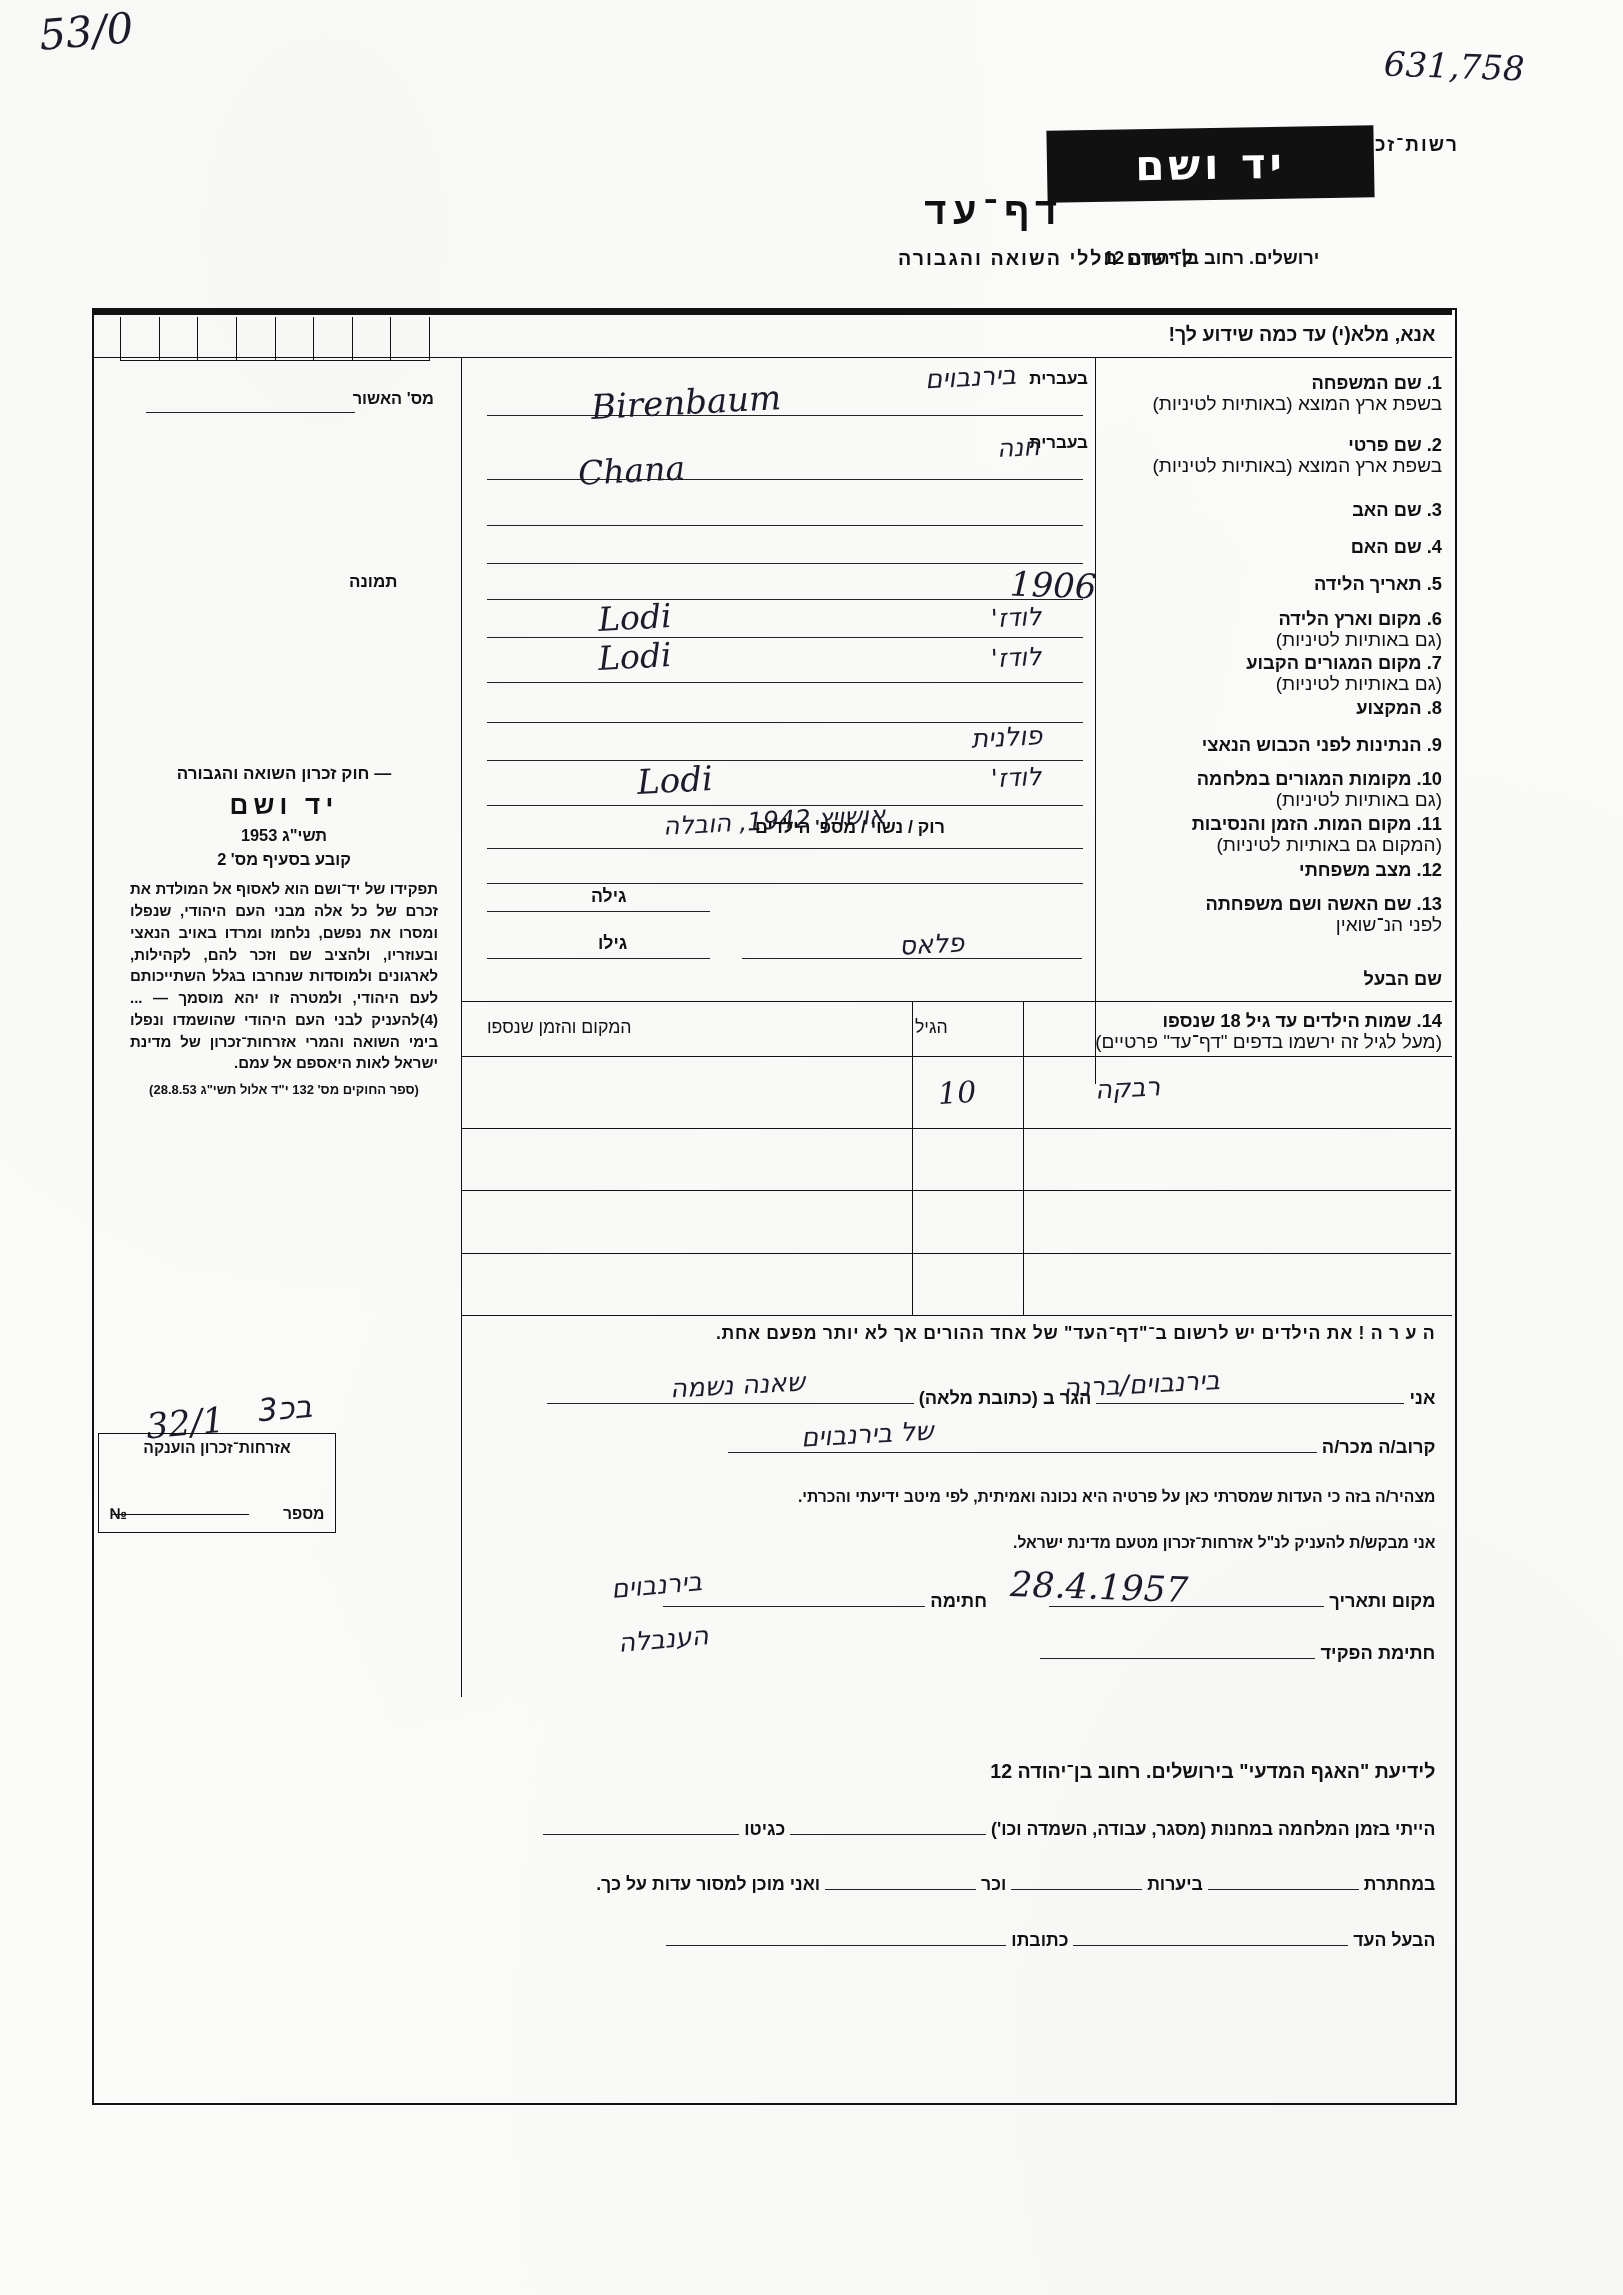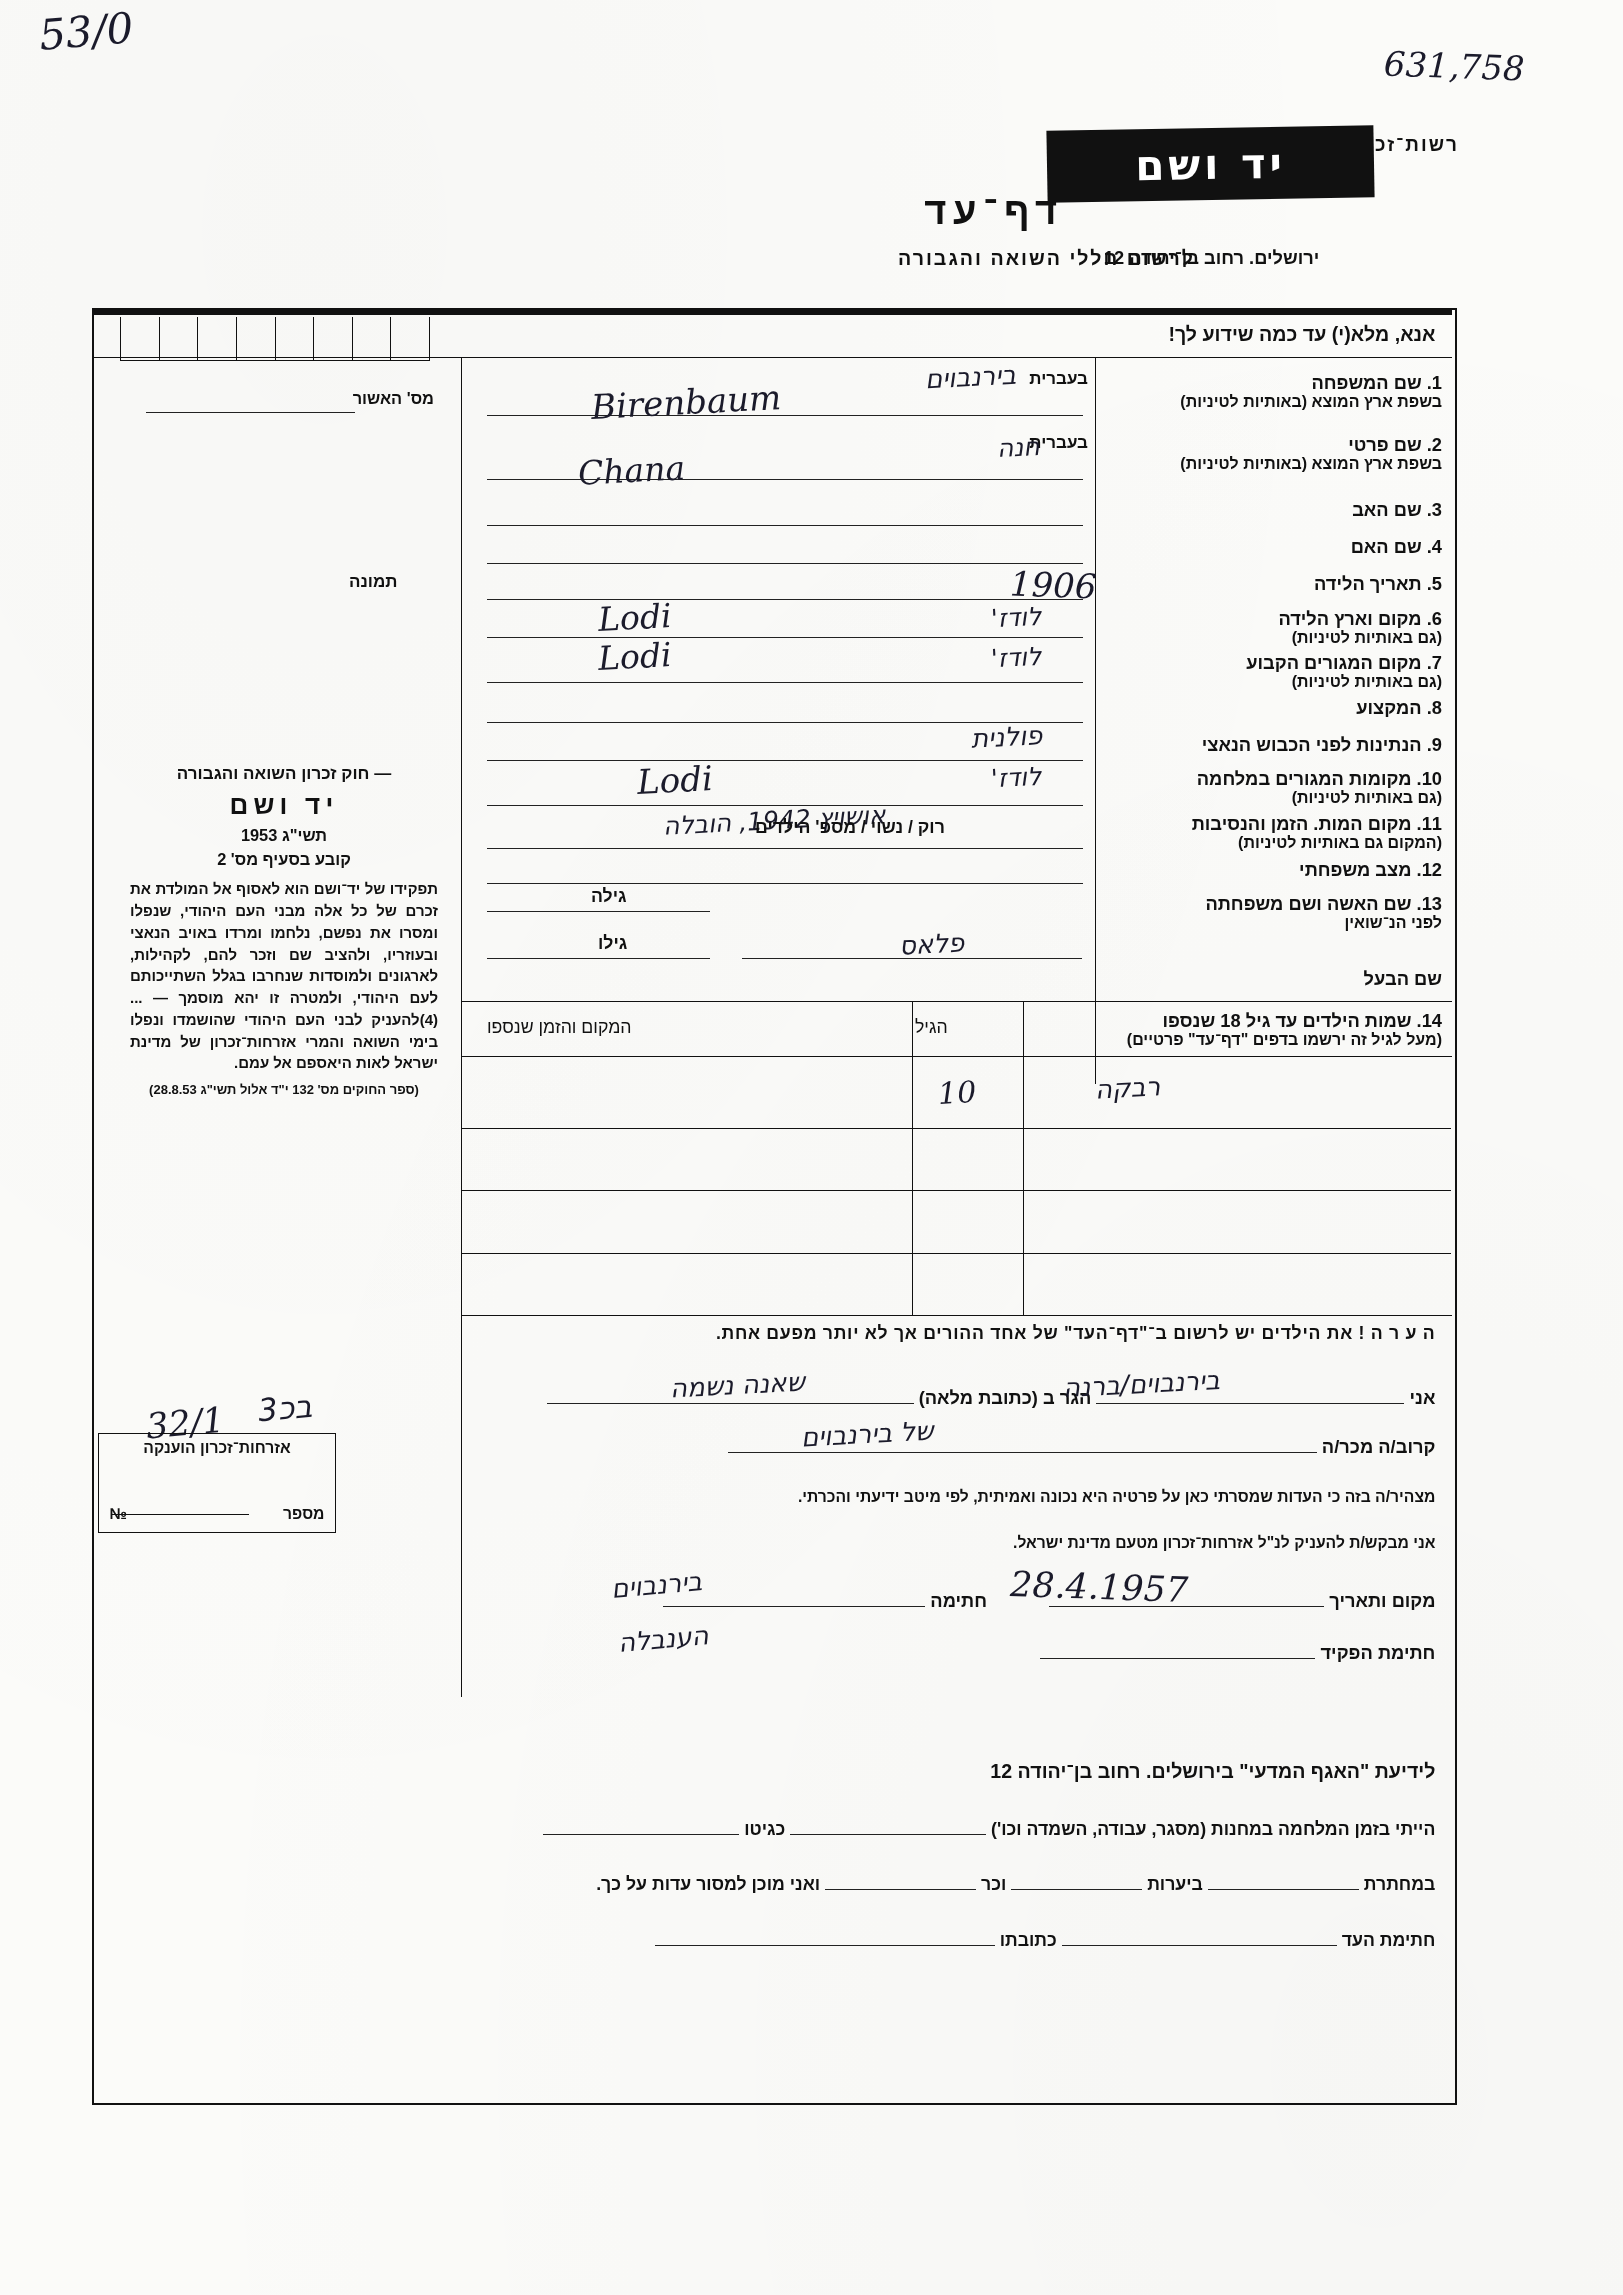--- a/index.html
+++ b/index.html
@@ -148,22 +148,22 @@
     position: absolute;
     right: 13px;
     direction: rtl;
     text-align: right;
     font-size: 18.3px;
     font-weight: bold;
     line-height: 1.15;
     width: 334px;
   }
   .field-label .sub {
-    font-size: 16px;
-    font-weight: bold;
+    font-size: 19px;
+    font-weight: normal;
     display: block;
   }
   .dotline {
     position: absolute;
     border-bottom: 1.3px solid #222;
   }
 
   
   .photo-box {
     position: absolute;
@@ -553,21 +553,21 @@
       <span>במחתרת</span>
       <span class="ul" style="width:151px;"></span>
       <span>ביערות</span>
       <span class="ul" style="width:131px;"></span>
       <span>וכר</span>
       <span class="ul" style="width:151px;"></span>
       <span>ואני מוכן למסור עדות על כך.</span>
     </div>
 
     <div class="bottom-row" style="right:19.6px; top:1620px;">
-      <span>חתימת העד</span>
+      <span>הבעל העד</span>
       <span class="ul" style="width:275px;"></span>
       <span>כתובתו</span>
       <span class="ul" style="width:340px;"></span>
     </div>
 
   </div>
 
   <div class="citizen-box">
     <div class="cb-title">אזרחות־זכרון הוענקה</div>
     <div class="cb-underline"></div>

